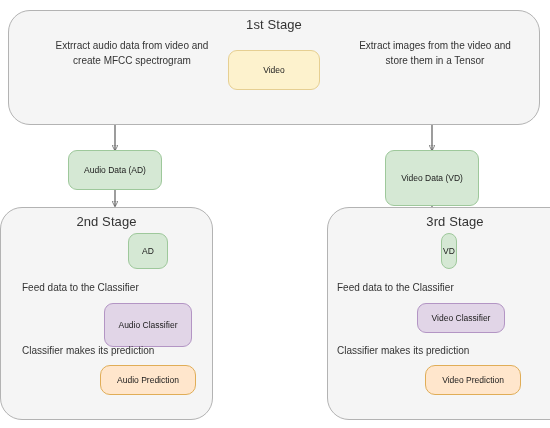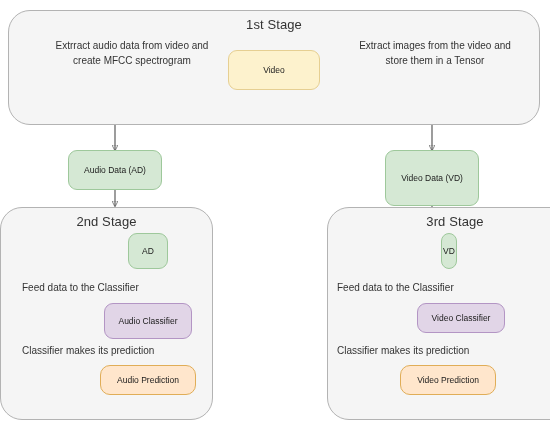--- a/index.html
+++ b/index.html
@@ -125,33 +125,33 @@
   <div class="node green" style="left:385px; top:150px; width:94px; height:56px;">Video Data (VD)</div>
 
   <div class="stage-panel" style="left:0; top:207px; width:213px; height:213px;">
     <div class="stage-title">2nd Stage</div>
   </div>
 
   <div class="node green" style="left:128px; top:233px; width:40px; height:36px;">AD</div>
 
   <div class="annotation left-align" style="left:22px; top:280px; width:130px;">Feed data to the Classifier</div>
 
-  <div class="node purple" style="left:104px; top:303px; width:88px; height:36px;">Audio Classifier</div>
+  <div class="node purple" style="left:104px; top:303px; width:88px; height:44px;">Audio Classifier</div>
 
   <div class="annotation left-align" style="left:22px; top:343px; width:140px;">Classifier makes its prediction</div>
 
   <div class="node orange" style="left:100px; top:365px; width:96px; height:30px;">Audio Prediction</div>
 
   <div class="stage-panel" style="left:327px; top:207px; width:256px; height:213px;">
     <div class="stage-title">3rd Stage</div>
   </div>
 
   <div class="node green" style="left:441px; top:233px; width:16px; height:36px;">VD</div>
 
   <div class="annotation left-align" style="left:337px; top:280px; width:130px;">Feed data to the Classifier</div>
 
   <div class="node purple" style="left:417px; top:303px; width:88px; height:30px;">Video Classifier</div>
 
   <div class="annotation left-align" style="left:337px; top:343px; width:140px;">Classifier makes its prediction</div>
 
-  <div class="node orange" style="left:400px; top:365px; width:96px; height:30px;">Video Prediction</div>
+  <div class="node orange" style="left:425px; top:365px; width:96px; height:30px;">Video Prediction</div>
 
 </div>
 
 </body></html>

